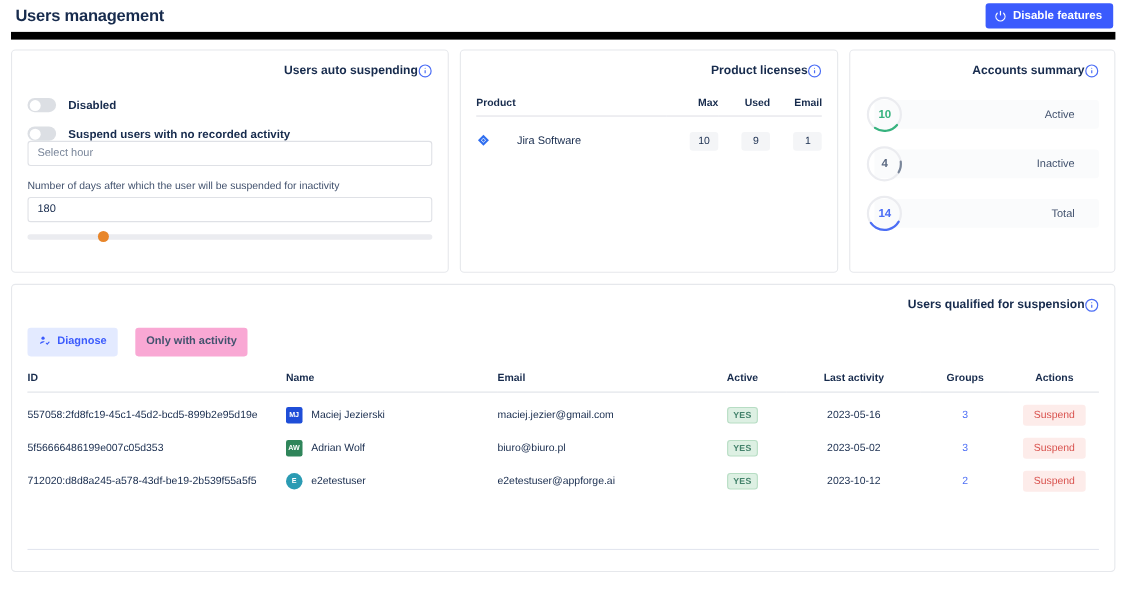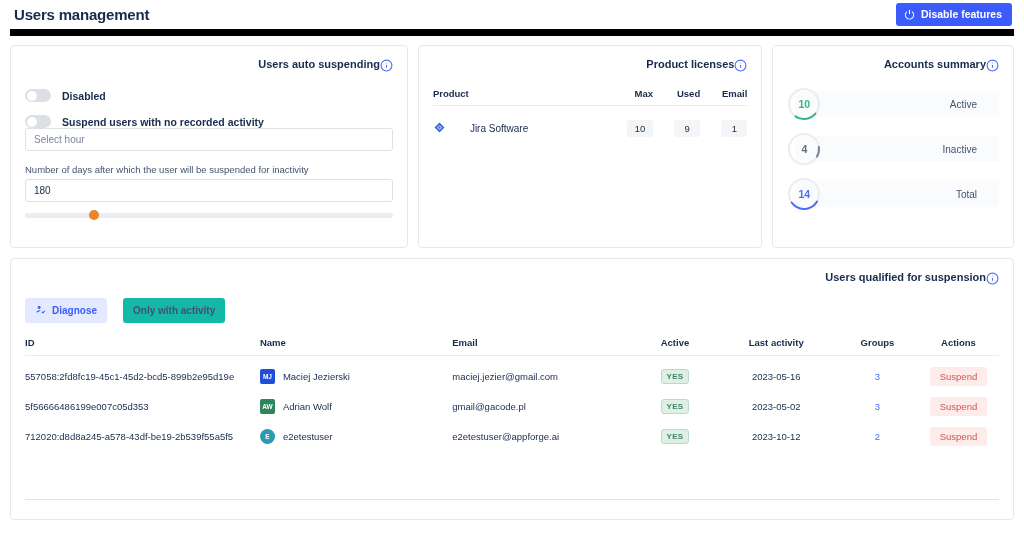--- a/index.html
+++ b/index.html
@@ -120,21 +120,21 @@
     width: 1004px; height: 262px; margin-top: 10px;
     padding: 12px 14px 0 14px; position: relative;
   }
   .tabs { display: flex; gap: 16px; margin-top: 9px; }
   .tab {
     display: inline-flex; align-items: center; gap: 6px;
     font-size: 10px; font-weight: 700;
     border-radius: 3px; padding: 6px 10px; cursor: pointer; line-height: 1;
   }
   .tab.active { background: #e3eaff; color: #3b5bfd; }
-  .tab.inactive { background: #14b8a6; color: #42526e; text-align: right; }
+  .tab.inactive { background: #f9a8d4; color: #42526e; text-align: right; }
 
   .users-table { width: 100%; border-collapse: collapse; margin-top: 14px; }
   .users-table th {
     font-size: 9.5px; font-weight: 700; color: #172b4d;
     padding: 0 0 7px 0; border-bottom: 1px solid #e9eaee;
     text-align: left;
   }
   .users-table th.c-active, .users-table th.c-last,
   .users-table th.c-groups, .users-table th.c-actions { text-align: center; }
   .users-table td { font-size: 9.5px; color: #172b4d; padding: 11px 0 0 0; vertical-align: middle; }
@@ -387,21 +387,21 @@
           </td>
         </tr>
         <tr>
           <td class="c-id">5f56666486199e007c05d353</td>
           <td class="c-name">
             <div class="name-cell">
               <span class="avatar sq" style="background:#2f855a">AW</span>
               <span>Adrian Wolf</span>
             </div>
           </td>
-          <td class="c-email">gmail@gacode.pl</td>
+          <td class="c-email">biuro@biuro.pl</td>
           <td class="c-active">
             <span class="badge-yes">YES</span>
           </td>
           <td class="c-last">2023-05-02</td>
           <td class="c-groups">
             <span class="groups-num">3</span>
           </td>
           <td class="c-actions">
             <button class="btn-suspend">Suspend</button>
           </td>

